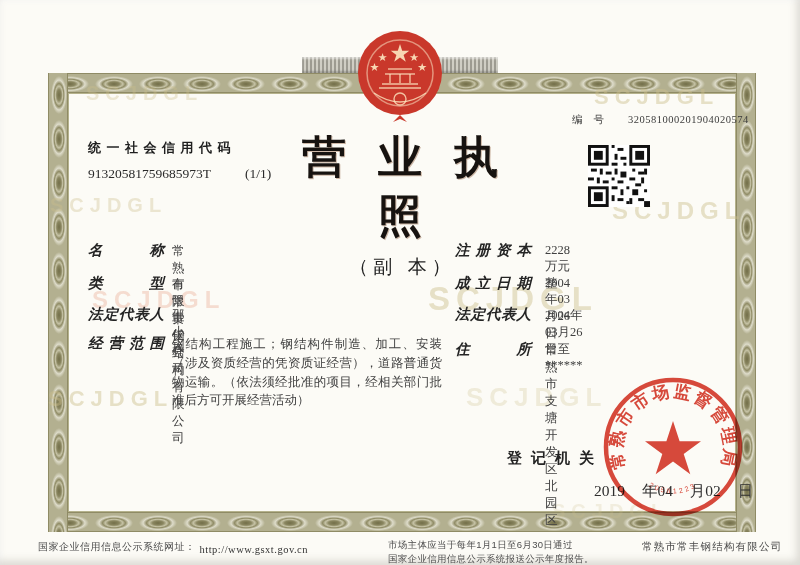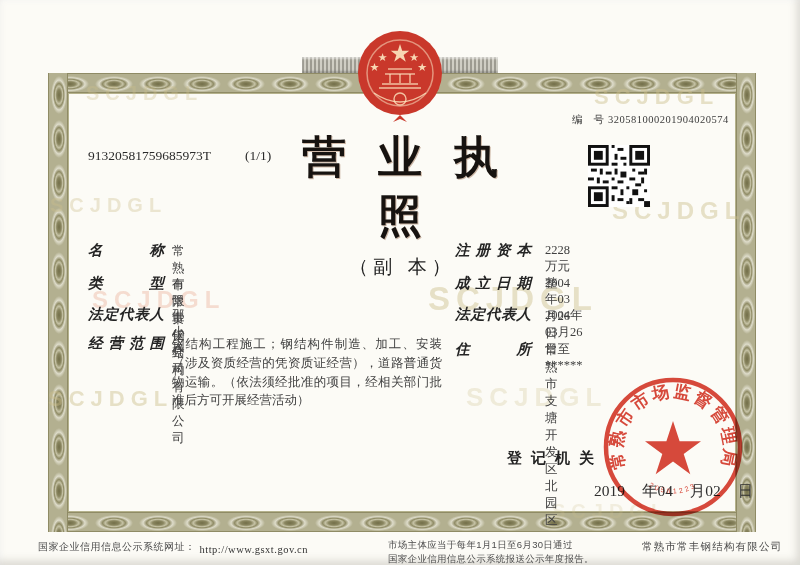--- a/index.html
+++ b/index.html
@@ -35,21 +35,21 @@
   .wm { position:absolute; font-weight:bold; letter-spacing:6px;
     color:rgba(205,191,140,.45); z-index:1; user-select:none; }
   .wm.pink { color:rgba(228,150,120,.30); }
   
   .ribbon { position:absolute; left:302px; top:57px; width:196px; height:16px; z-index:1;
     background:repeating-linear-gradient(90deg,#8d8b80 0 2px,#c9c7bc 2px 4px);
     box-shadow:inset 0 2px 2px rgba(255,255,255,.5), inset 0 -2px 2px rgba(60,60,55,.35); opacity:.85; }
   .emblem { position:absolute; left:352px; top:27px; z-index:2; }
   
   .serial { position:absolute; left:572px; top:113px; font-size:10.5px; color:#3c3c3c; z-index:3; }
-  .serial .lab { letter-spacing:4px; margin-right:0; }
+  .serial .lab { letter-spacing:4px; margin-right:20px; }
   .serial .num { font-family:"Liberation Serif", serif; letter-spacing:.5px; }
   .credit { position:absolute; left:88px; top:139px; z-index:3; }
   .credit .lab { font-size:13px; font-weight:bold; letter-spacing:5.5px; color:#1f1f1f; }
   .credit .code-line { margin-top:9px; font-family:"Liberation Serif", serif;
     font-size:13.5px; color:#2a2a2a; display:flex; gap:34px; }
   .title-wrap { position:absolute; left:250px; top:128px; width:300px; text-align:center; z-index:3; }
   .title { font-size:44px; font-weight:bold; letter-spacing:32px; padding-left:32px;
     color:#171310; text-shadow:1px 1px 0 rgba(120,60,20,.35); }
   .subtitle { margin-top:8px; font-size:19px; letter-spacing:5px; padding-left:5px; color:#222; }
   
@@ -119,20 +119,21 @@
       <circle cx="48" cy="72" r="6"></circle>
       <path d="M22 66 Q48 84 74 66"></path>
     </g>
   </svg>
 
   <div class="serial">
     <span class="lab">编 号</span><span class="num">320581000201904020574</span>
   </div>
 
   <div class="credit">
+    <div class="lab">统一社会信用代码</div>
     <div class="code-line">
       <span>91320581759685973T</span>
       <span>(1/1)</span>
     </div>
   </div>
 
   <div class="title-wrap">
     <div class="title">营业执照</div>
     <div class="subtitle">（副 本）</div>
   </div>

